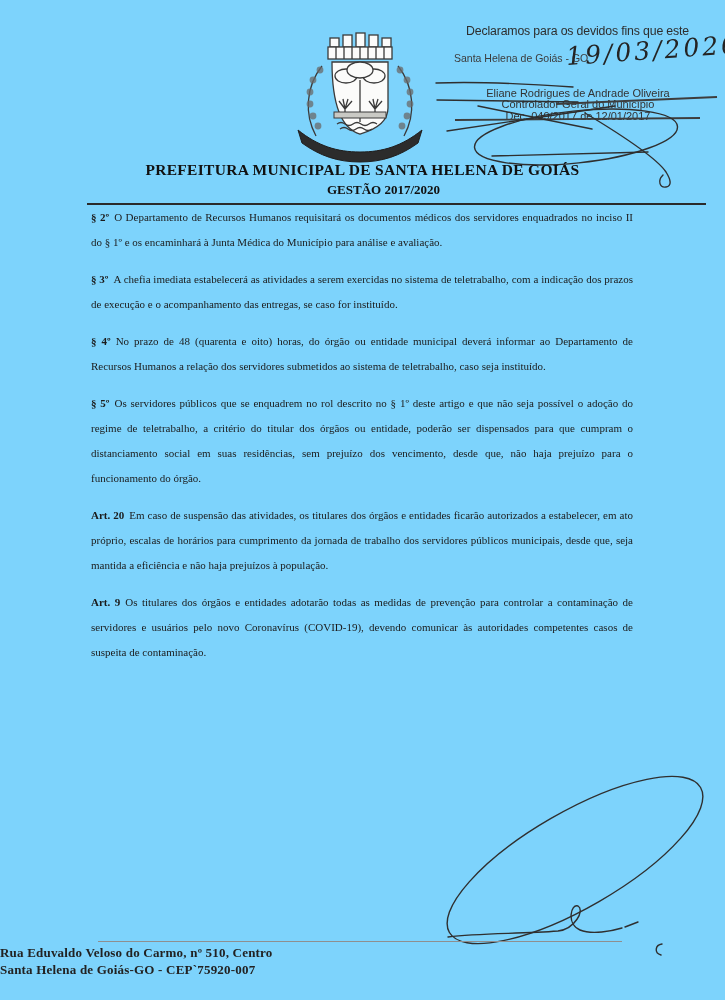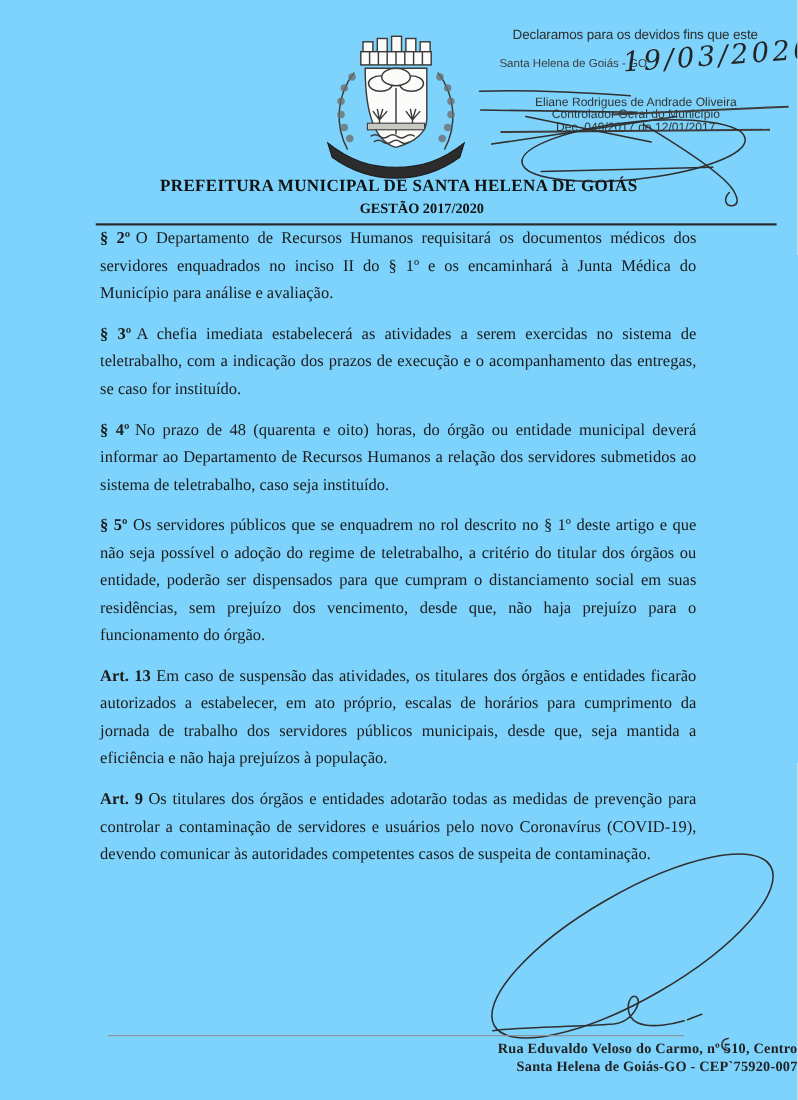--- a/index.html
+++ b/index.html
@@ -25,30 +25,30 @@
     transform:rotate(-4deg);white-space:nowrap;
   }
   .stamp-signer{margin-top:16px;text-align:center;font-size:11px;line-height:11.5px;color:#333;width:252px;}
   
   .title-block{position:absolute;left:0;top:161px;width:725px;text-align:center;}
   .doc-title{font-size:15.5px;font-weight:bold;letter-spacing:.3px;color:#111;}
   .doc-subtitle{font-size:13px;font-weight:bold;margin-top:3px;color:#111;margin-left:42px;}
   .header-rule{position:absolute;left:87px;top:203px;width:619px;border-top:2px solid #2a2a2a;}
   
   .body-text{position:absolute;left:91px;top:205px;width:542px;}
-  .para{font-size:15px;line-height:25px;text-align:justify;margin:0 0 12px 0;color:#1b1b1b;}
+  .para{font-size:11px;line-height:25px;text-align:justify;margin:0 0 12px 0;color:#1b1b1b;}
   .plabel{font-weight:bold;margin-right:5px;}
   
   .ink{stroke:#2f2f2f;fill:none;stroke-width:1.4;stroke-linecap:round;}
   .printed{stroke:#3d3d3d;fill:none;stroke-width:1.8;}
   .sig-top{position:absolute;left:420px;top:55px;width:305px;height:150px;pointer-events:none;}
   .sig-bottom{position:absolute;left:420px;top:770px;width:305px;height:195px;pointer-events:none;}
   
   .footer-rule{position:absolute;left:98px;top:941px;width:524px;border-top:1.4px solid #8f8f8f;}
-  .footer{position:absolute;left:0;top:945px;width:725px;text-align:right;
+  .footer{position:absolute;left:0;top:945px;width:725px;text-align:left;
           font-family:"Liberation Serif", serif;font-weight:bold;color:#222;}
   .footer div{font-size:13px;line-height:16.5px;letter-spacing:.2px;}
 </style>
 </head>
 <body>
 
 <div class="page">
 
   <svg class="arms" viewBox="0 0 156 138">
 
@@ -137,21 +137,21 @@
     <p class="para">
       <b class="plabel">§ 3º</b><span>A chefia imediata estabelecerá as atividades a serem exercidas no sistema de teletrabalho, com a indicação dos prazos de execução e o acompanhamento das entregas, se caso for instituído.</span>
     </p>
     <p class="para">
       <b class="plabel">§ 4º</b><span>No prazo de 48 (quarenta e oito) horas, do órgão ou entidade municipal deverá informar ao Departamento de Recursos Humanos a relação dos servidores submetidos ao sistema de teletrabalho, caso seja instituído.</span>
     </p>
     <p class="para">
       <b class="plabel">§ 5º</b><span>Os servidores públicos que se enquadrem no rol descrito no § 1º deste artigo e que não seja possível o adoção do regime de teletrabalho, a critério do titular dos órgãos ou entidade, poderão ser dispensados para que cumpram o distanciamento social em suas residências, sem prejuízo dos vencimento, desde que, não haja prejuízo para o funcionamento do órgão.</span>
     </p>
     <p class="para">
-      <b class="plabel">Art. 13</b><span>Em caso de suspensão das atividades, os titulares dos órgãos e entidades ficarão autorizados a estabelecer, em ato próprio, escalas de horários para cumprimento da jornada de trabalho dos servidores públicos municipais, desde que, seja mantida a eficiência e não haja prejuízos à população.</span>
+      <b class="plabel">Art. 20</b><span>Em caso de suspensão das atividades, os titulares dos órgãos e entidades ficarão autorizados a estabelecer, em ato próprio, escalas de horários para cumprimento da jornada de trabalho dos servidores públicos municipais, desde que, seja mantida a eficiência e não haja prejuízos à população.</span>
     </p>
     <p class="para">
       <b class="plabel">Art. 9</b><span>Os titulares dos órgãos e entidades adotarão todas as medidas de prevenção para controlar a contaminação de servidores e usuários pelo novo Coronavírus (COVID-19), devendo comunicar às autoridades competentes casos de suspeita de contaminação.</span>
     </p>
   </div>
 
   <svg class="sig-bottom" viewBox="0 0 305 195">
     <ellipse class="ink" cx="155" cy="90" rx="145" ry="48" transform="rotate(-30 155 90)"></ellipse>
     <path class="ink" d="M28 167 C 60 163 100 164 138 161 C 155 159 165 140 158 136 C 151 133 146 154 160 160 C 172 165 192 161 202 158"></path>
     <path class="ink" d="M205 157 L218 152"></path>

